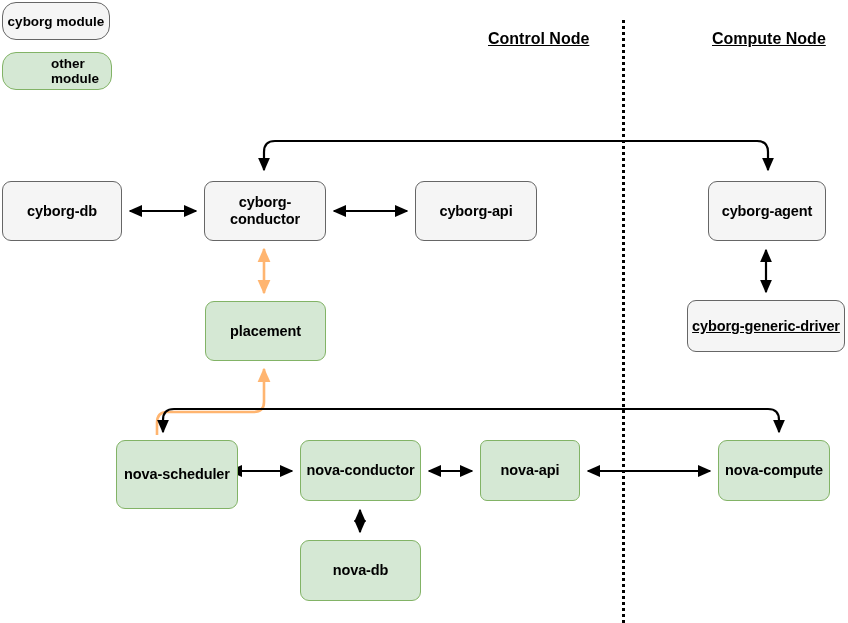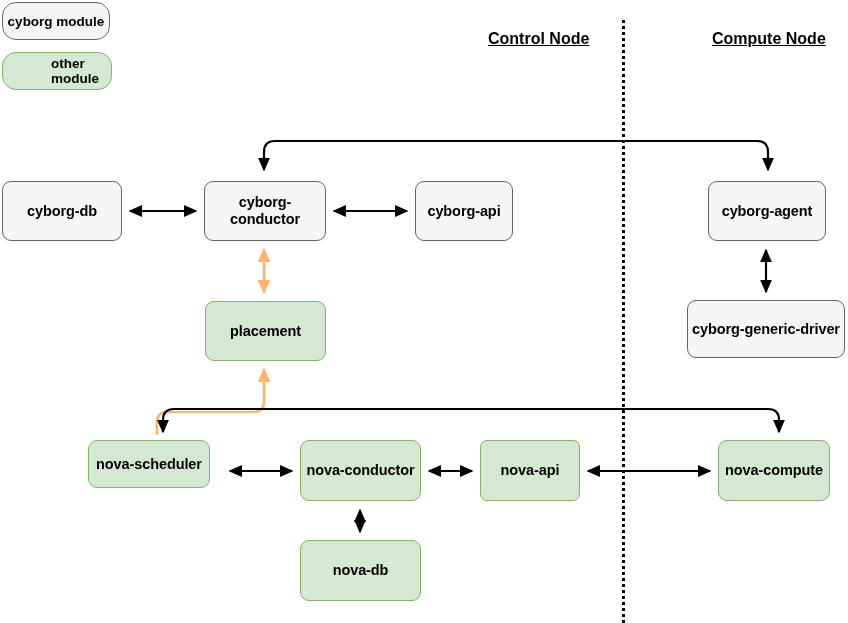--- a/index.html
+++ b/index.html
@@ -161,37 +161,37 @@
   </svg>
 
   <div class="node cyborg" style="left:2px; top:181px; width:120px; height:60px;">
     <span>cyborg-db</span>
   </div>
 
   <div class="node cyborg" style="left:204px; top:181px; width:122px; height:60px;text-align:center;">
     <span>cyborg-conductor</span>
   </div>
 
-  <div class="node cyborg" style="left:415px; top:181px; width:98px; height:60px;">
+  <div class="node cyborg" style="left:415px; top:181px; width:122px; height:60px;">
     <span>cyborg-api</span>
   </div>
 
   <div class="node cyborg" style="left:708px; top:181px; width:118px; height:60px;">
     <span>cyborg-agent</span>
   </div>
 
-  <div class="node cyborg" style="left:687px; top:300px; width:158px; height:58px;">
+  <div class="node cyborg" style="left:687px; top:300px; width:158px; height:52px;text-decoration:underline;">
     <span>cyborg-generic-driver</span>
   </div>
 
   <div class="node other" style="left:205px; top:301px; width:121px; height:60px;">
     <span>placement</span>
   </div>
 
-  <div class="node other" style="left:88px; top:440px; width:122px; height:48px;">
+  <div class="node other" style="left:116px; top:440px; width:122px; height:69px;">
     <span>nova-scheduler</span>
   </div>
 
   <div class="node other" style="left:300px; top:440px; width:121px; height:61px;">
     <span>nova-conductor</span>
   </div>
 
   <div class="node other" style="left:300px; top:540px; width:121px; height:61px;">
     <span>nova-db</span>
   </div>

